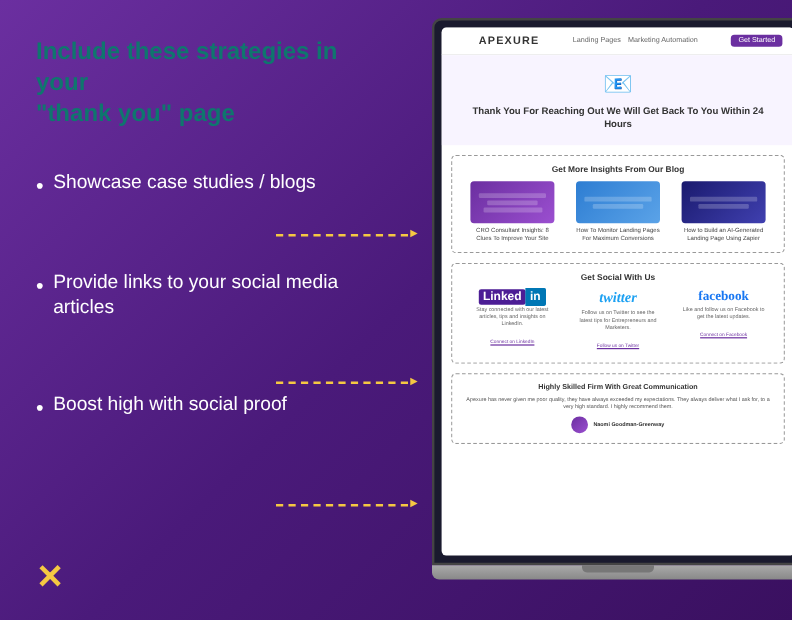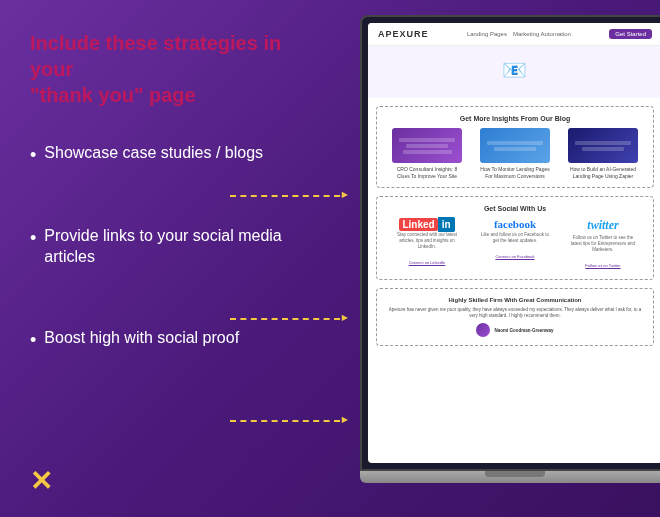--- a/index.html
+++ b/index.html
@@ -14,21 +14,21 @@
 
     
     .left-panel {
       position: absolute;
       left: 30px;
       top: 30px;
       width: 280px;
     }
 
     .main-heading {
-      color: #be185d;
+      color: #0f766e;
       font-size: 20px;
       font-weight: 800;
       line-height: 1.3;
       margin-bottom: 35px;
     }
 
     .strategy-item {
       display: flex;
       align-items: flex-start;
       margin-bottom: 60px;
@@ -93,20 +93,21 @@
       align-items: center;
       justify-content: space-between;
       border-bottom: 1px solid #eee;
     }
 
     .nav-logo {
       font-size: 9px;
       font-weight: 900;
       color: #333;
       letter-spacing: 1px;
+      margin-left: 21px;
     }
 
     .nav-links {
       display: flex;
       gap: 6px;
     }
 
     .nav-link {
       font-size: 6px;
       color: #666;
@@ -390,20 +391,21 @@
         <span class="nav-logo">APEXURE</span>
         <div class="nav-links">
           <span class="nav-link">Landing Pages</span>
           <span class="nav-link">Marketing Automation</span>
         </div>
         <span class="nav-btn">Get Started</span>
       </div>
 
       <div class="thank-you-section">
         <div class="thank-you-icon">📧</div>
+        <div class="thank-you-text">Thank You For Reaching Out We Will Get Back To You Within 24 Hours</div>
       </div>
 
       <div class="section-dashed">
         <div class="section-title">Get More Insights From Our Blog</div>
         <div class="blog-cards">
           <div class="blog-card">
             <div class="blog-thumb blog-thumb-1">
               <div class="thumb-img" style="opacity:0.7; flex-direction:column; gap:2px;">
                 <div style="background:rgba(255,255,255,0.3); height:4px; width:80%; border-radius:1px;"></div>
                 <div style="background:rgba(255,255,255,0.3); height:4px; width:60%; border-radius:1px;"></div>
@@ -432,36 +434,36 @@
           </div>
         </div>
       </div>
 
       <div class="social-section">
         <div class="section-title">Get Social With Us</div>
         <div class="social-cards">
 
           <div class="social-card">
             <span class="social-logo social-logo-linkedin">
-              <span style="background:#ef4444; color:white; padding:1px 3px; border-radius:2px; font-size:10px; font-weight:900;">Linked</span><span style="background:#0077b5; color:white; padding:1px 3px; border-radius:0 2px 2px 0; font-size:10px; font-weight:900; border: 1px solid #0077b5;">in</span>
+              <span style="background:#4c1d95; color:white; padding:1px 3px; border-radius:2px; font-size:10px; font-weight:900;">Linked</span><span style="background:#0077b5; color:white; padding:1px 3px; border-radius:0 2px 2px 0; font-size:10px; font-weight:900; border: 1px solid #0077b5;">in</span>
             </span>
             <div class="social-desc">Stay connected with our latest articles, tips and insights on LinkedIn.</div>
             <span class="social-link-btn">Connect on LinkedIn</span>
+          </div>
+
+          <div class="social-card">
+            <span class="social-logo social-logo-twitter" style="font-size:12px; font-style:italic; font-family: Georgia, serif;">twitter</span>
+            <div class="social-desc">Follow us on Twitter to see the latest tips for Entrepreneurs and Marketers.</div>
+            <span class="social-link-btn">Follow us on Twitter</span>
           </div>
 
           <div class="social-card">
             <span class="social-logo social-logo-facebook" style="font-size:11px; font-weight:900; font-family: Georgia, serif;">facebook</span>
             <div class="social-desc">Like and follow us on Facebook to get the latest updates.</div>
             <span class="social-link-btn">Connect on Facebook</span>
-          </div>
-
-          <div class="social-card">
-            <span class="social-logo social-logo-twitter" style="font-size:12px; font-style:italic; font-family: Georgia, serif;">twitter</span>
-            <div class="social-desc">Follow us on Twitter to see the latest tips for Entrepreneurs and Marketers.</div>
-            <span class="social-link-btn">Follow us on Twitter</span>
           </div>
         </div>
       </div>
 
       <div class="testimonial-section">
         <div class="testimonial-title">Highly Skilled Firm With Great Communication</div>
         <div class="testimonial-text">Apexure has never given me poor quality, they have always exceeded my expectations. They always deliver what I ask for, to a very high standard. I highly recommend them.</div>
         <div class="testimonial-author">
           <div class="author-avatar"></div>
           <span class="author-name">Naomi Goodman-Greenway</span>

